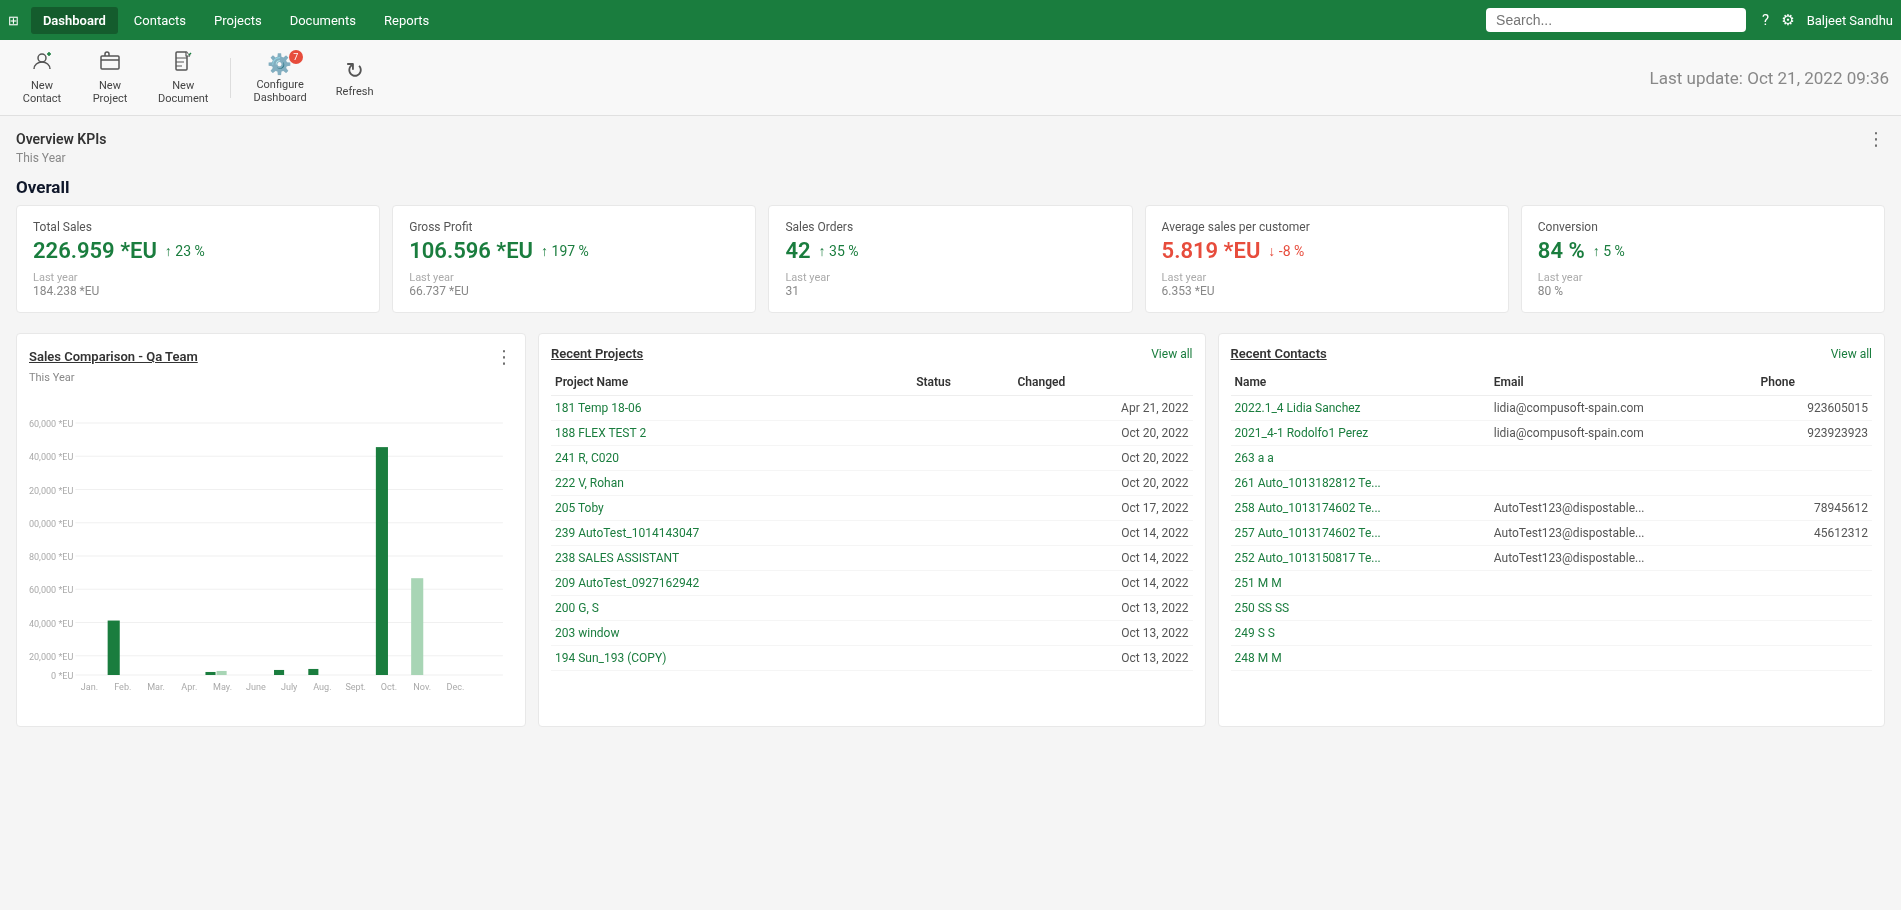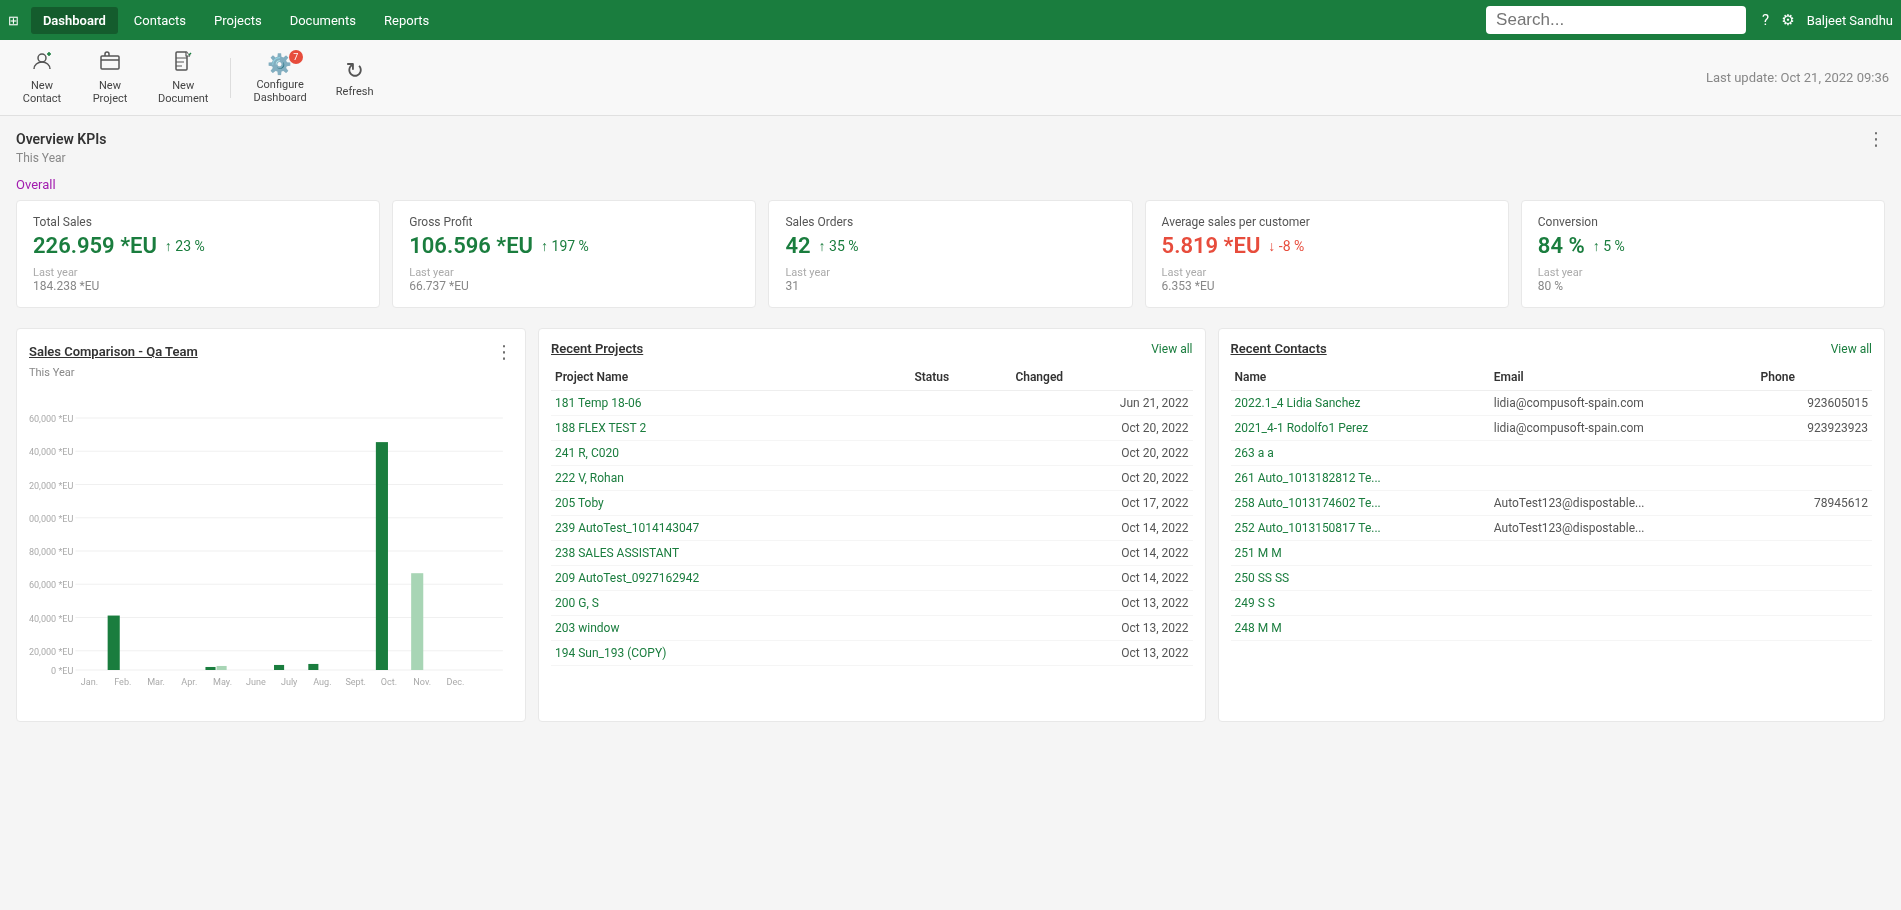--- a/index.html
+++ b/index.html
@@ -24,21 +24,21 @@
       white-space: nowrap;
     }
     .nav-item.active { background: #145c2d; font-weight: 600; }
     .nav-spacer { flex: 1; }
     .search-bar {
       background: white;
       border: none;
       border-radius: 4px;
       padding: 4px 10px;
       width: 260px;
-      font-size: 17px;
+      font-size: 14px;
       outline: none;
       color: #aaa;
     }
     .nav-icons { display: flex; align-items: center; gap: 12px; margin-left: 12px; }
     .nav-icon-btn { color: white; cursor: pointer; font-size: 15px; }
     .nav-user { color: white; font-size: 13px; cursor: pointer; white-space: nowrap; }
 
     
     .toolbar {
       background: #f8f8f8;
@@ -71,40 +71,40 @@
       font-size: 9px;
       border-radius: 50%;
       width: 14px;
       height: 14px;
       display: flex;
       align-items: center;
       justify-content: center;
     }
     .last-update {
       margin-left: auto;
-      font-size: 13px;
+      font-size: 17px;
       color: #888;
     }
 
     
     .main { padding: 12px 16px; }
 
     
     .section-header {
       display: flex;
       align-items: center;
       justify-content: space-between;
       margin-bottom: 2px;
     }
     .section-title { font-weight: 600; font-size: 14px; }
     .section-subtitle { font-size: 12px; color: #888; margin-bottom: 12px; }
     .three-dots { cursor: pointer; color: #666; font-size: 18px; }
 
     
-    .kpi-overall-label { font-size: 13px; font-weight: 400; margin-bottom: 8px; color: #a21caf; }
+    .kpi-overall-label { font-size: 17px; font-weight: 700; margin-bottom: 8px; color: #0f172a; }
     .kpi-cards { display: flex; gap: 12px; margin-bottom: 20px; }
     .kpi-card {
       background: white;
       border: 1px solid #e8e8e8;
       border-radius: 4px;
       padding: 14px 16px;
       flex: 1;
     }
     .kpi-label { font-size: 12px; color: #555; margin-bottom: 4px; }
     .kpi-value { font-size: 22px; font-weight: 600; color: #1a7d3e; display: flex; align-items: center; gap: 8px; }
@@ -368,21 +368,21 @@
           <tr>
             <th>Project Name</th>
             <th>Status</th>
             <th class="th-right">Changed</th>
           </tr>
         </thead>
         <tbody id="projects-tbody">
             <tr>
     <td class="green">181 Temp 18-06</td>
     <td></td>
-    <td class="td-right">Jun 21, 2022</td>
+    <td class="td-right">Apr 21, 2022</td>
   </tr>
             <tr>
     <td class="green">188 FLEX TEST 2</td>
     <td></td>
     <td class="td-right">Oct 20, 2022</td>
   </tr>
             <tr>
     <td class="green">241 R, C020</td>
     <td></td>
     <td class="td-right">Oct 20, 2022</td>
@@ -464,20 +464,25 @@
     <td class="green">261 Auto_1013182812 Te...</td>
     <td></td>
     <td class="td-right"></td>
   </tr>
             <tr>
     <td class="green">258 Auto_1013174602 Te...</td>
     <td>AutoTest123@dispostable...</td>
     <td class="td-right">78945612</td>
   </tr>
             <tr>
+    <td class="green">257 Auto_1013174602 Te...</td>
+    <td>AutoTest123@dispostable...</td>
+    <td class="td-right">45612312</td>
+  </tr>
+            <tr>
     <td class="green">252 Auto_1013150817 Te...</td>
     <td>AutoTest123@dispostable...</td>
     <td class="td-right"></td>
   </tr>
             <tr>
     <td class="green">251 M M</td>
     <td></td>
     <td class="td-right"></td>
   </tr>
             <tr>

